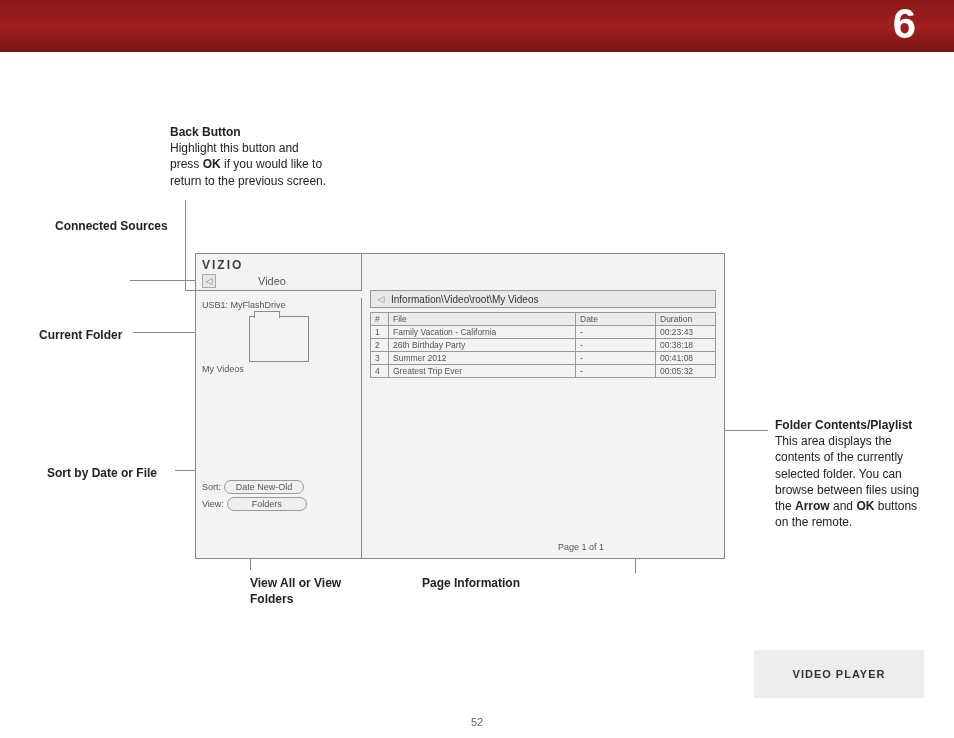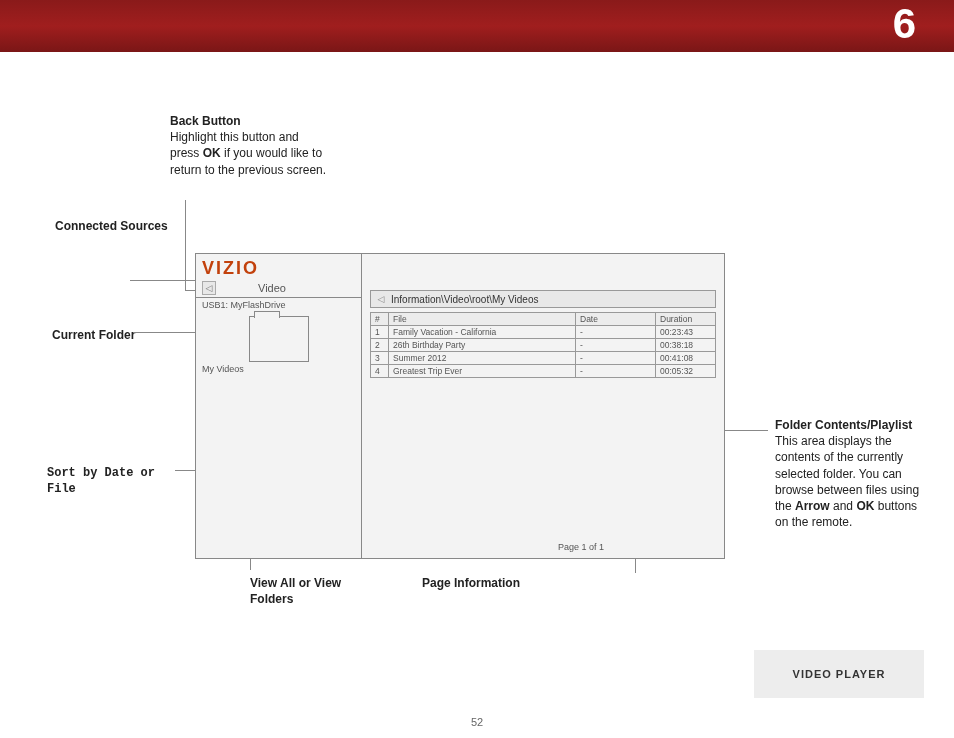--- a/index.html
+++ b/index.html
@@ -69,24 +69,24 @@
   .panel-header {
     position: absolute;
     top: 0; left: 0;
     width: 166px;
     border-right: 1px solid #888;
     border-bottom: 1px solid #888;
     padding: 4px 6px 2px 6px;
     font-family: Arial, sans-serif;
   }
   .panel-logo {
-    font-size: 18px;
+    font-size: 12px;
     font-weight: bold;
     letter-spacing: 2px;
-    color: #c2410c;
+    color: #404040;
   }
   .panel-row2 {
     display: flex;
     align-items: center;
     gap: 4px;
     margin-top: 2px;
   }
   .panel-back {
     width: 14px; height: 14px;
     background: #e8e8e8;
@@ -201,34 +201,34 @@
   .hline, .vline { position: absolute; background: #888; }
   .hline { height: 1px; }
   .vline { width: 1px; }
 </style>
 </head>
 <body>
 
 <div class="red-band"></div>
 <div class="chapter-num">6</div>
 
-<div class="ann" style="left:170px; top:113px; width:160px;">
+<div class="ann" style="left:170px; top:124px; width:160px;">
   <span class="bold">Back Button</span><br>
   <span>Highlight this button and press </span><span class="bold">OK</span><span> if you would like to return to the previous screen.</span>
 </div>
 
 <div class="ann" style="left:55px; top:218px; width:120px;">
   <span class="bold">Connected Sources</span><br>
 </div>
 
-<div class="ann" style="left:52px; top:327px; width:140px;">
+<div class="ann" style="left:39px; top:327px; width:140px;">
   <span class="bold">Current Folder</span>
 </div>
 
-<div class="ann" style="left:47px; top:465px; width:140px;font-family:Liberation Mono, monospace;">
+<div class="ann" style="left:47px; top:465px; width:140px;">
   <span class="bold">Sort by Date or File</span>
 </div>
 
 <div class="ann" style="left:230px; top:575px; width:120px;margin-left:20px;">
   <span class="bold">View All or View Folders</span>
 </div>
 
 <div class="ann" style="left:422px; top:575px; width:230px;">
   <span class="bold">Page Information</span><br><br>
 </div>
@@ -264,20 +264,30 @@
       <div class="panel-back">◁</div>
       <div class="panel-video-label">Video</div>
     </div>
   </div>
 
   <div class="panel-left">
     <div>USB1: MyFlashDrive</div>
     <div class="folder-icon"></div>
     <div class="folder-name">My Videos</div>
 
+    <div class="sort-view">
+      <div class="sort-view-row">
+        <span>Sort:</span>
+        <span class="pill">Date New-Old</span>
+      </div>
+      <div class="sort-view-row">
+        <span>View:</span>
+        <span class="pill">Folders</span>
+      </div>
+    </div>
   </div>
 
   <div class="panel-right">
     <div class="breadcrumb">
       <span class="breadcrumb-back">◁</span>
       <span>Information\Video\root\My Videos</span>
     </div>
     <table class="file-table">
       <thead>
         <tr>

